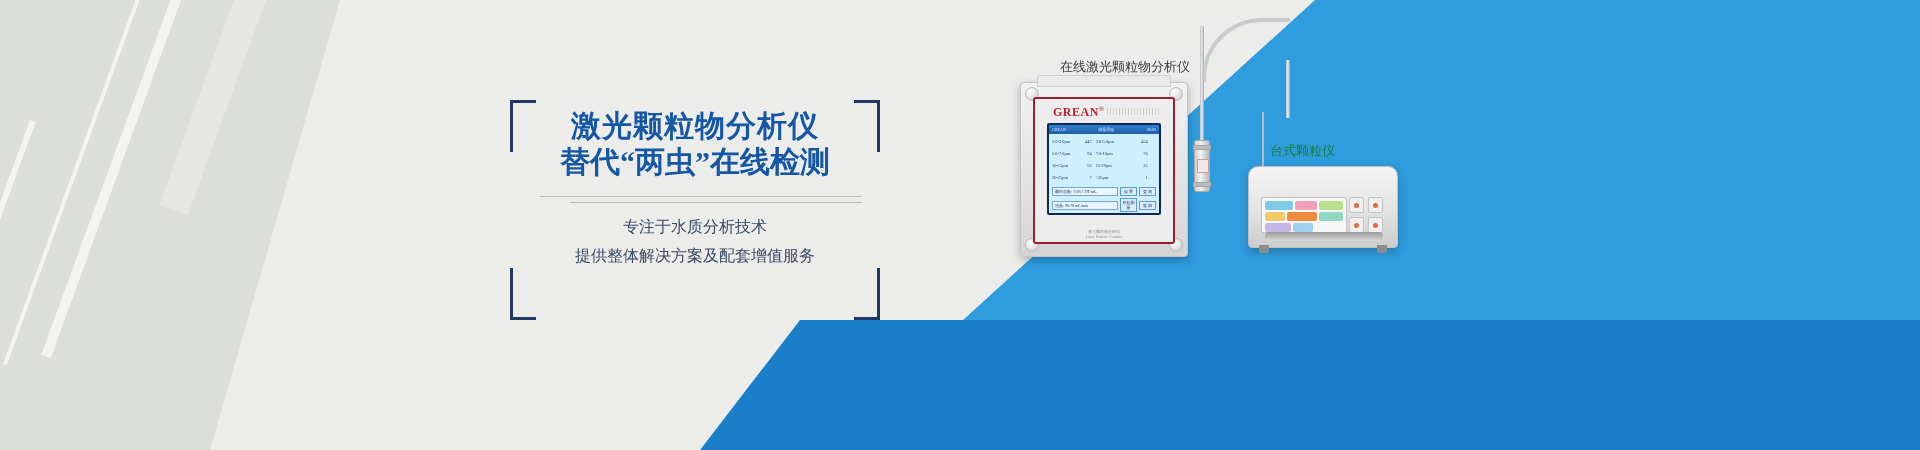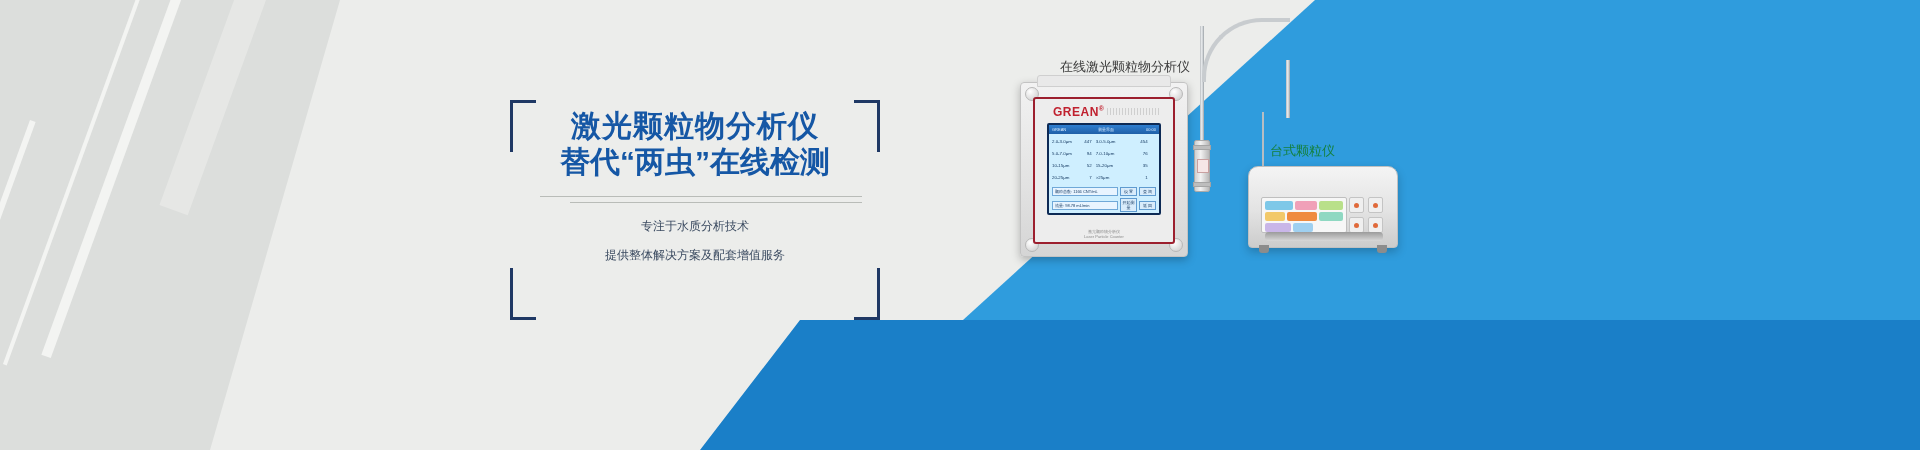--- a/index.html
+++ b/index.html
@@ -64,37 +64,37 @@
   .headline {
     position:absolute; left:0; right:0; top:8px;
     text-align:center;
     color:#1557a5;
     font-weight:bold;
     font-size:30px;
     line-height:36px;
     letter-spacing:1px;
     white-space:nowrap;
   }
-  .headline .l2 { letter-spacing:0px; }
+  .headline .l2 { letter-spacing:0px;font-family:Liberation Serif, serif; }
 
   .rule-wrap { position:absolute; left:30px; right:18px; top:96px; }
   .rule { height:1px; background:#b9bcb8; }
   .rule.r2 { margin-top:5px; margin-left:30px; }
 
   .sublines {
     position:absolute; left:0; right:0; top:112px;
     text-align:center;
     color:#3a4a60;
-    font-size:12px;
+    font-size:16px;
     line-height:29px;
     white-space:nowrap;
   }
 
   
-  .product-area { position:absolute; left:980px; top:0; width:560px; height:392px; }
+  .product-area { position:absolute; left:980px; top:0; width:560px; height:392px;font-family:Liberation Serif, serif; }
 
   .callout {
     position:absolute; color:#ffffff; font-size:13px; white-space:nowrap;
   }
   .callout.c1 { left:80px; top:58px; color:#3b3b3b; }
   .callout.c2 { left:290px; top:142px; color:#15803d; }
 
   
   .analyser {
     position:absolute; left:40px; top:82px; width:168px; height:175px;

